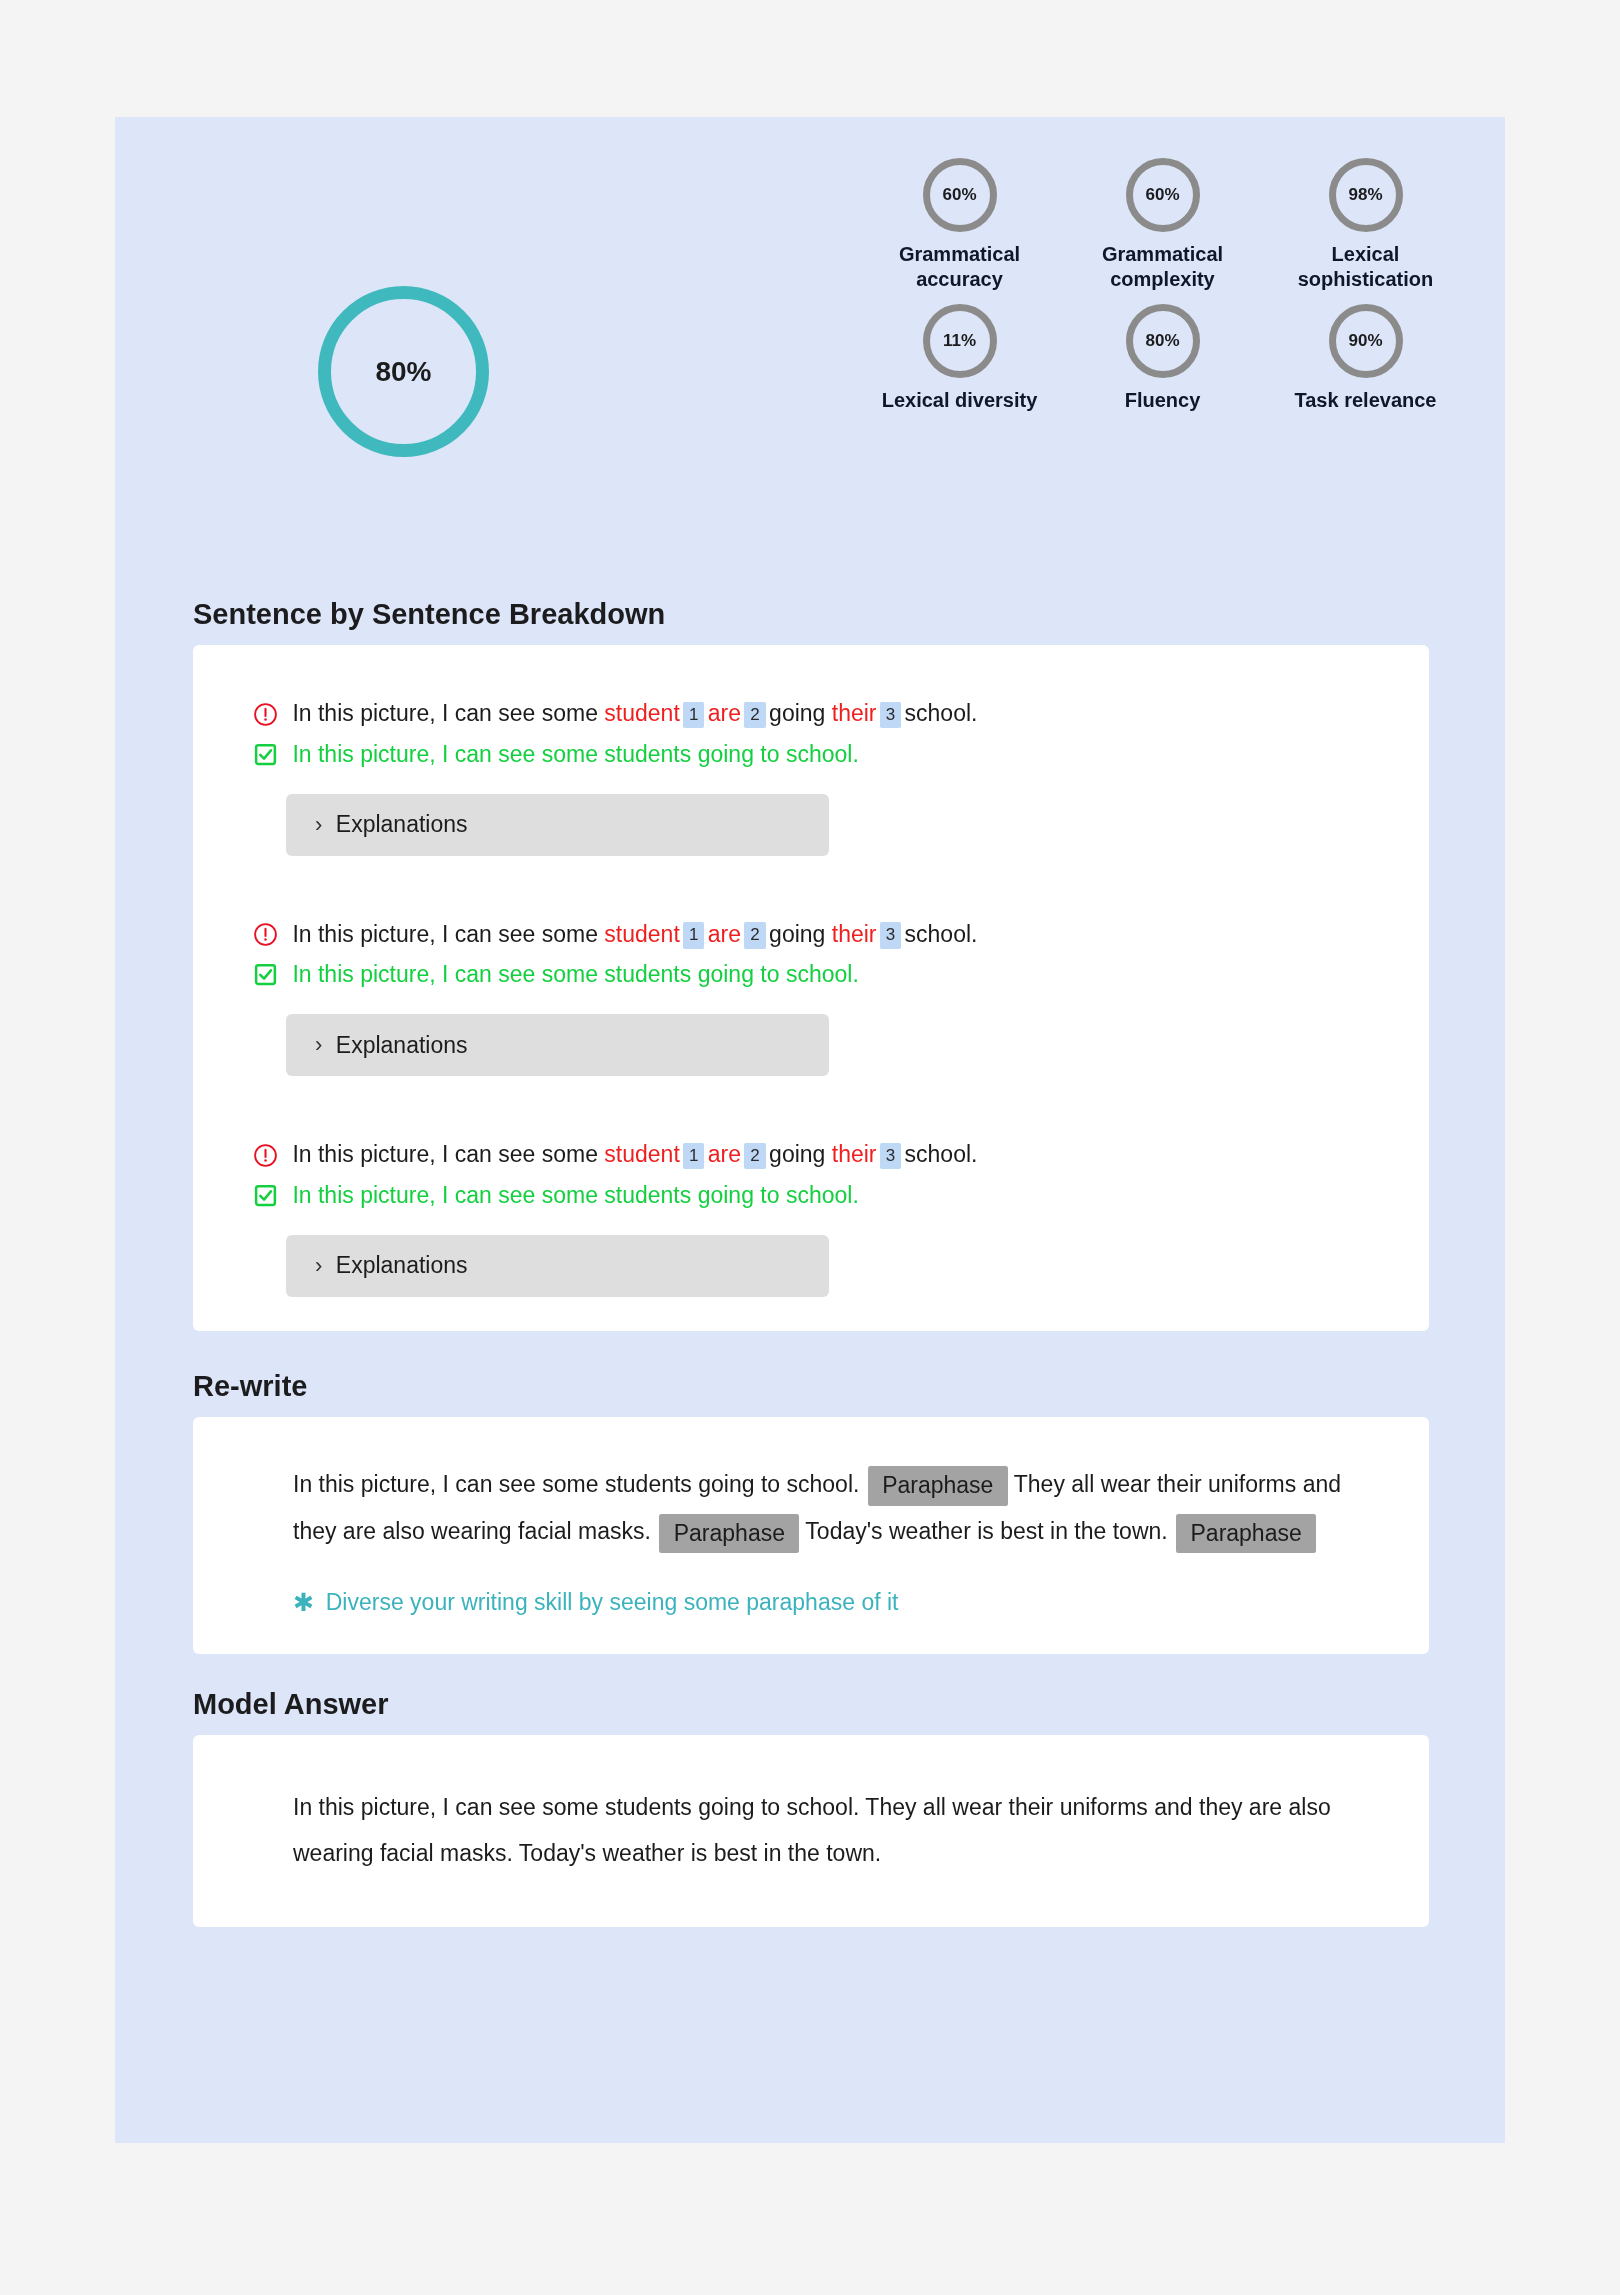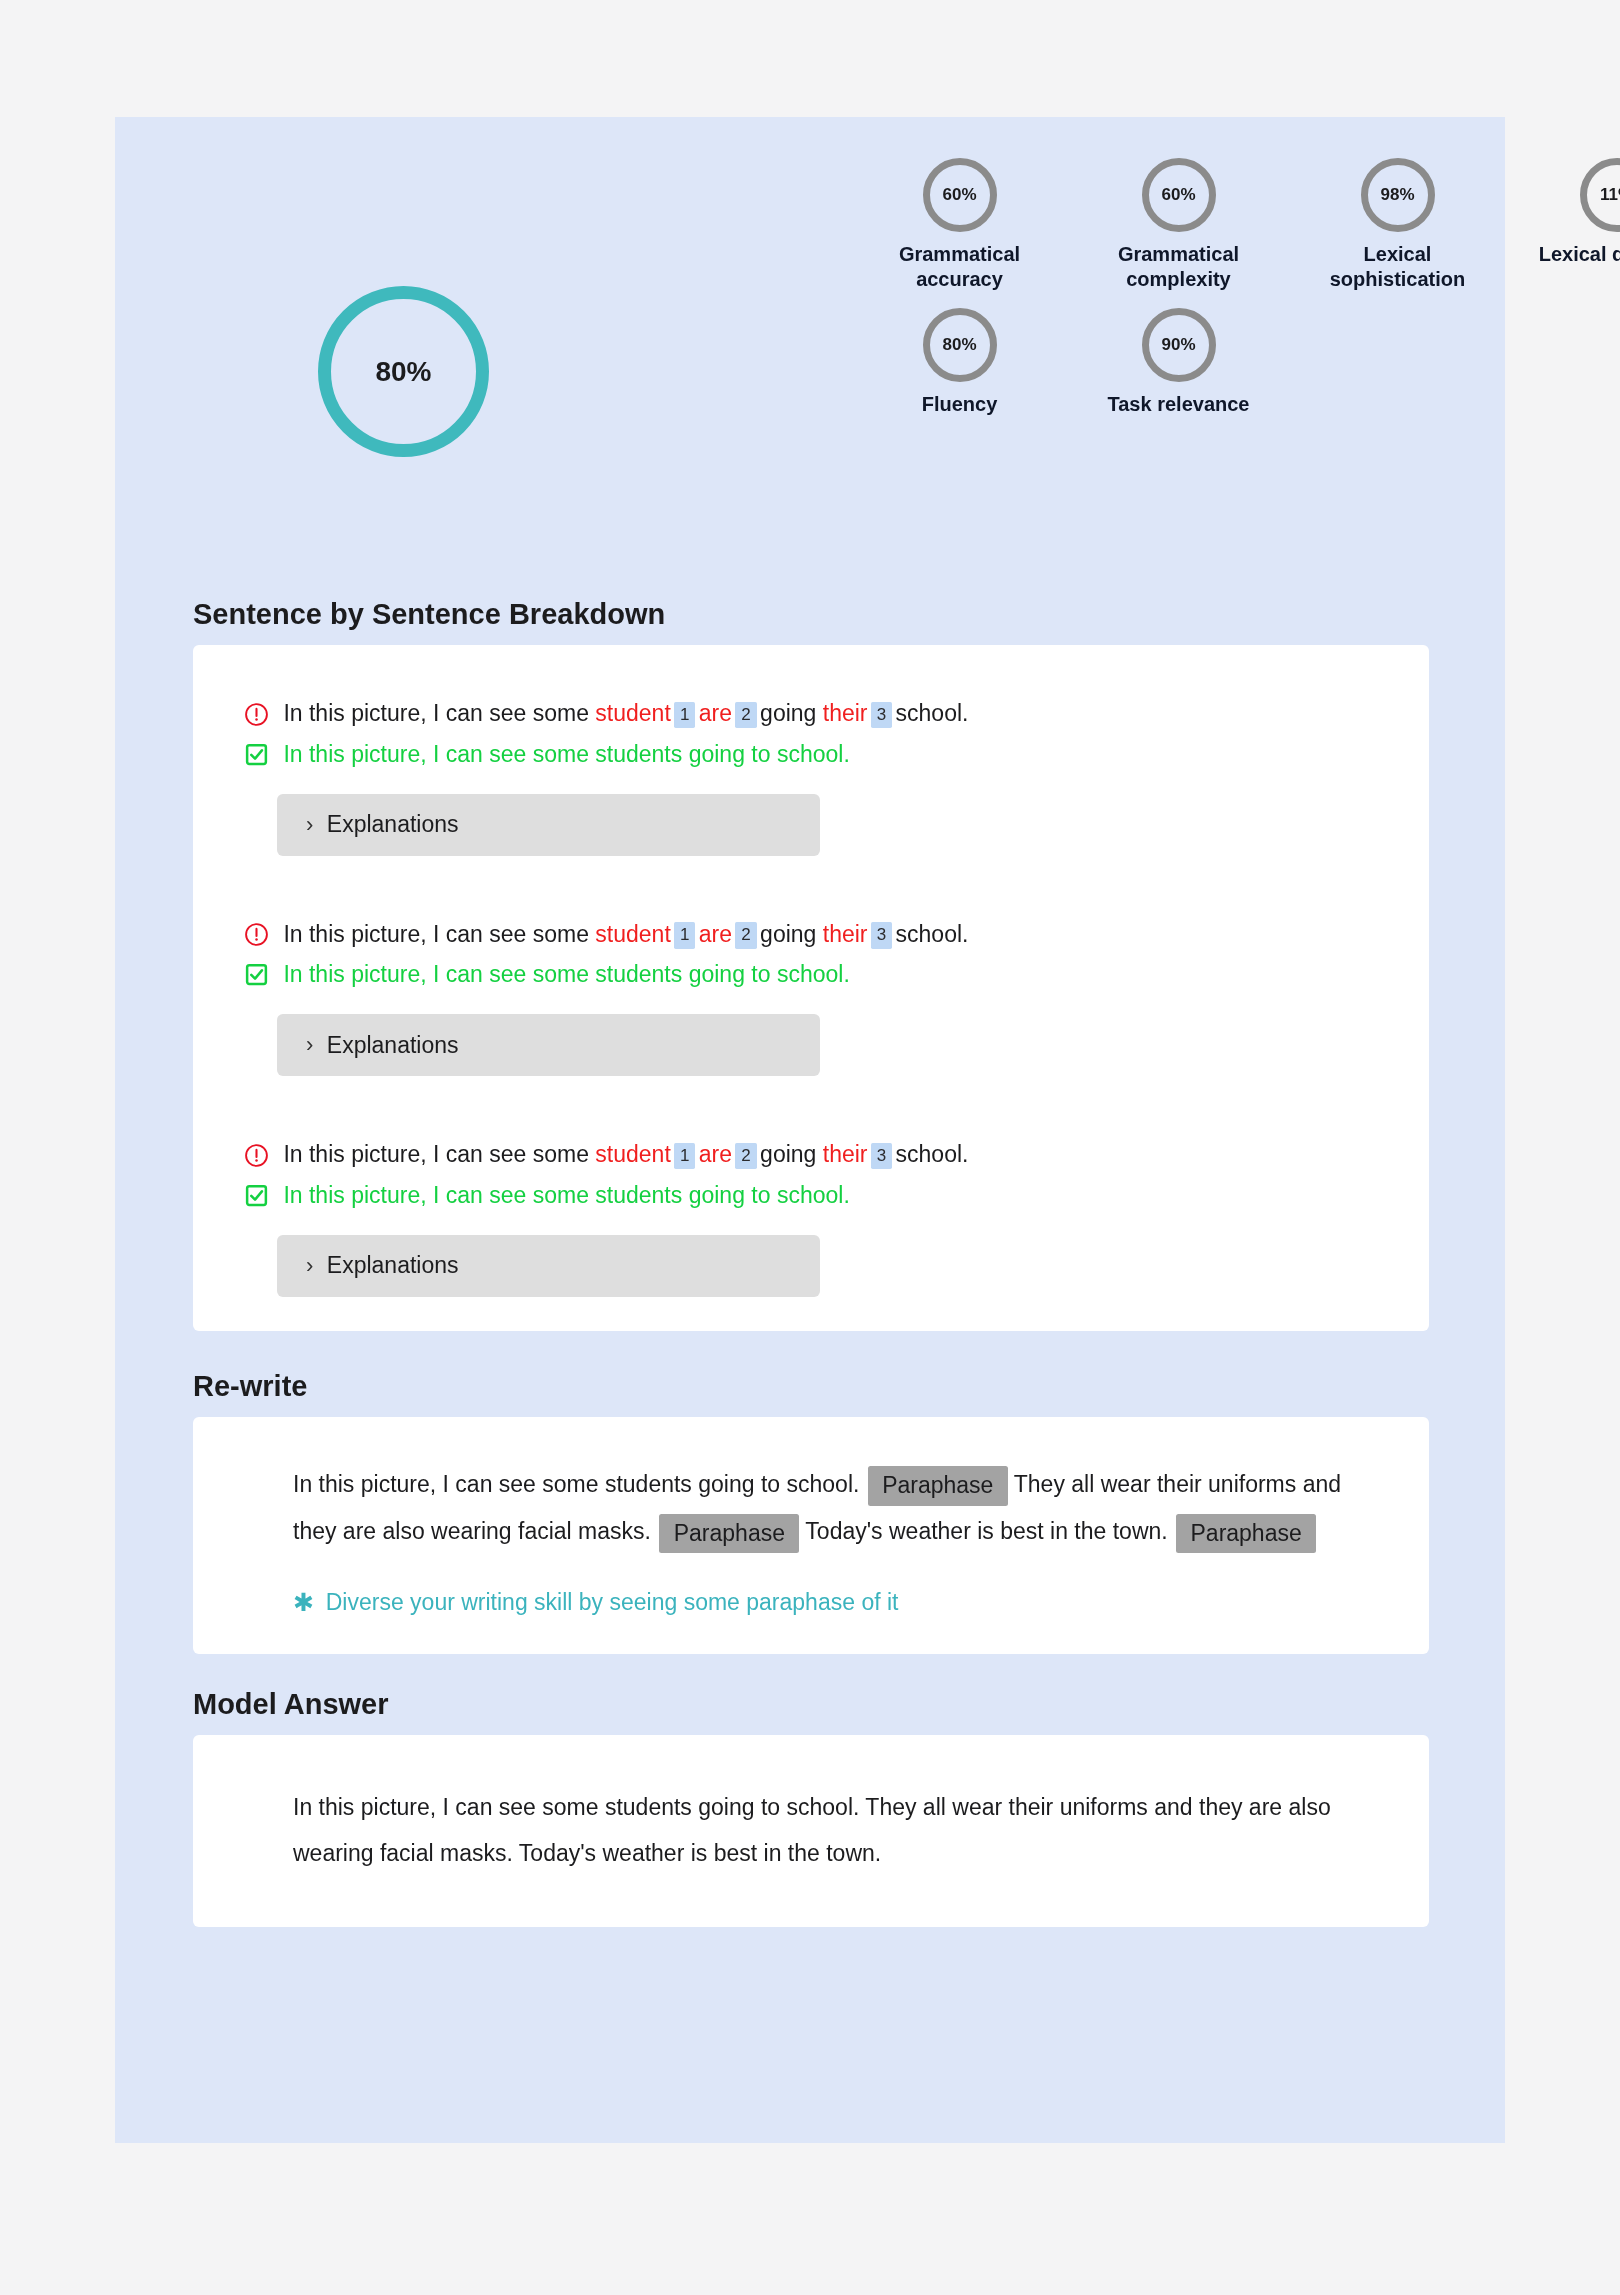--- a/index.html
+++ b/index.html
@@ -61,24 +61,23 @@
     font-size: 28px;
     font-weight: bold;
     color: #1c1c1e;
   }
   .metrics {
     position: absolute;
     left: 743px;
     top: 41px;
     width: 608px;
     display: grid;
-    grid-template-columns: repeat(4, 1fr);
+    grid-template-columns: repeat(3, 1fr);
     row-gap: 11.8px;
     column-gap: 0px;
-    gap: 16px;
   }
   .metric {
     display: flex;
     flex-direction: column;
     align-items: center;
     width: 203px;
   }
   .metric-ring {
     width: 74px;
     height: 74px;
@@ -111,21 +110,21 @@
     margin-bottom: 14.4px;
   }
   
   .card {
     margin-left: 78px;
     width: 1236px;
     background: #ffffff;
     border-radius: 5.9px;
   }
   
-  .card-breakdown { padding: 37px 0 34px 0; }
+  .card-breakdown { padding: 37px 0 34px 9px; }
   .sentence-block { padding: 15px 0 0 0; }
   .sentence-block + .sentence-block { margin-top: 47px; }
   .line {
     display: flex;
     align-items: flex-start;
     padding-left: 51px;
     font-size: 23px;
     line-height: 1.45;
   }
   .line-icon {

